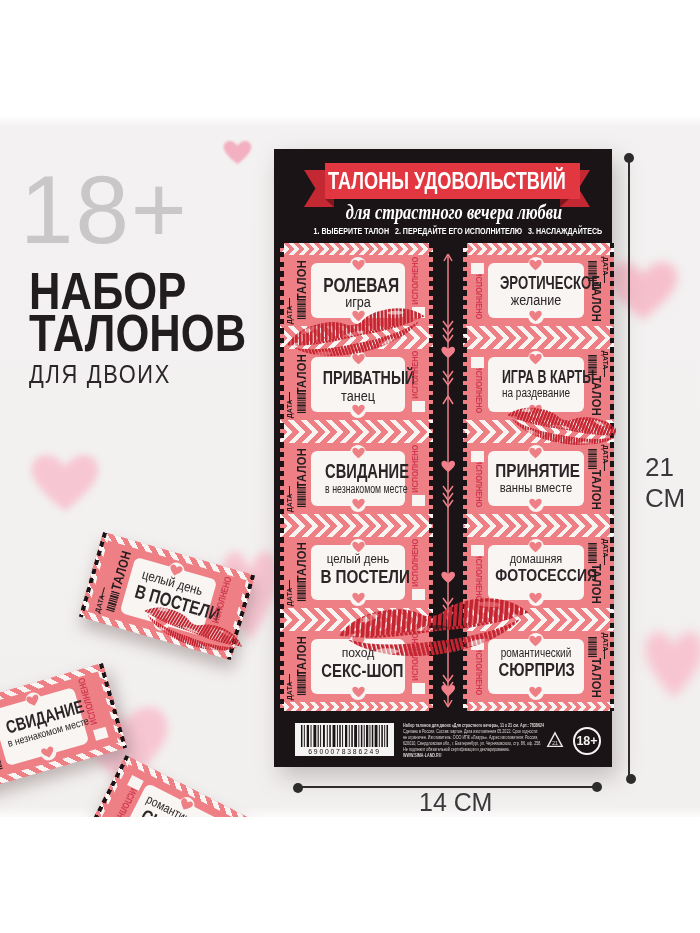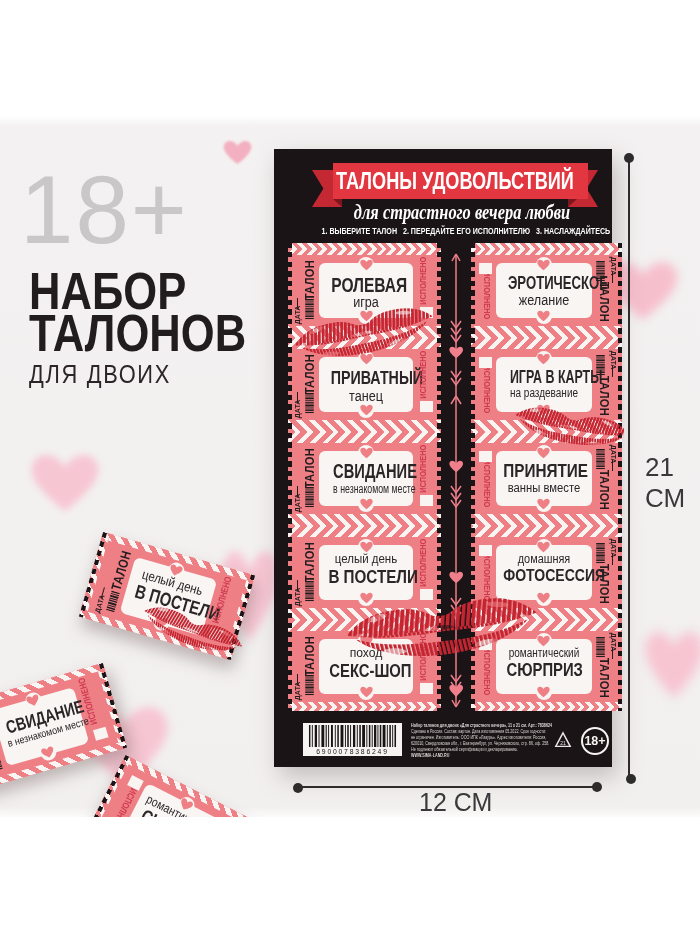--- a/index.html
+++ b/index.html
@@ -3,21 +3,21 @@
 <meta charset="utf-8">
 <style>
   html,body{margin:0;padding:0;}
   body{width:700px;height:933px;position:relative;overflow:hidden;background:#fff;
        font-family:"Liberation Sans",sans-serif;}
   .abs{position:absolute;}
   .photo{left:0;top:117px;width:700px;height:700px;
     background:linear-gradient(to bottom,#fdfdfd 0,#f3f1f1 10px,#f2f0ef calc(100% - 10px),#fcfbfb 100%);}
   .card{left:274px;top:149px;width:338px;height:618px;background:#1a1416;
         box-shadow:6px 10px 22px rgba(125,115,115,.4);}
-  .clip{left:12px;top:0;width:338px;height:618px;overflow:hidden;}
+  .clip{left:4px;top:0;width:338px;height:618px;overflow:hidden;}
   .band{left:0;width:334px;background:#f7f4f2;overflow:hidden;}
   .band i{position:absolute;left:0;width:100%;height:50%;display:block;}
   .band i.tp{top:0;background:repeating-linear-gradient(45deg,#ee7f85 0 5px,rgba(0,0,0,0) 5px 9px);}
   .band i.bt{bottom:0;background:repeating-linear-gradient(135deg,#ee7f85 0 5px,rgba(0,0,0,0) 5px 9px);}
   .band.thin i.tp{background:repeating-linear-gradient(45deg,#ee7f85 0 3.5px,rgba(0,0,0,0) 3.5px 7px);}
   .band.thin i.bt{background:repeating-linear-gradient(135deg,#ee7f85 0 3.5px,rgba(0,0,0,0) 3.5px 7px);}
   .grid{left:2px;top:94px;width:334px;height:468px;background:#ee7f85;}
   .strip{left:153px;top:0;width:30px;height:516px;background:#1a1416;}
   .dash{width:4px;background:repeating-linear-gradient(to bottom,#1a1416 0 5px,rgba(0,0,0,0) 5px 9.5px);}
   .panel{background:#f8f5f3;border-radius:6px;}
@@ -541,17 +541,17 @@
 <div class="abs" style="left:628px;top:158px;width:2.4px;height:621px;background:#2d2b2c;"></div>
 <div class="abs" style="left:624px;top:153px;width:10px;height:10px;border-radius:50%;background:#2d2b2c;"></div>
 <div class="abs" style="left:626px;top:774px;width:10px;height:10px;border-radius:50%;background:#2d2b2c;"></div>
 
 <div class="abs" style="left:645px;top:452px;font-size:26px;color:#39383a;line-height:31px;">21<br>СМ</div>
 
 <div class="abs" style="left:297px;top:786px;width:300px;height:2.4px;background:#2d2b2c;"></div>
 <div class="abs" style="left:293px;top:783px;width:10px;height:10px;border-radius:50%;background:#2d2b2c;"></div>
 <div class="abs" style="left:592px;top:782px;width:10px;height:10px;border-radius:50%;background:#2d2b2c;"></div>
 
-<div class="abs" style="left:419px;top:788px;font-size:25px;color:#39383a;">12 СМ</div>
+<div class="abs" style="left:419px;top:788px;font-size:25px;color:#39383a;">14 СМ</div>
 
 <div class="abs" style="left:0;top:0;width:700px;height:117px;background:#fff;z-index:40;"></div>
 
 <div class="abs" style="left:0;top:817px;width:700px;height:116px;background:#fff;z-index:40;"></div>
 
 </body></html>

